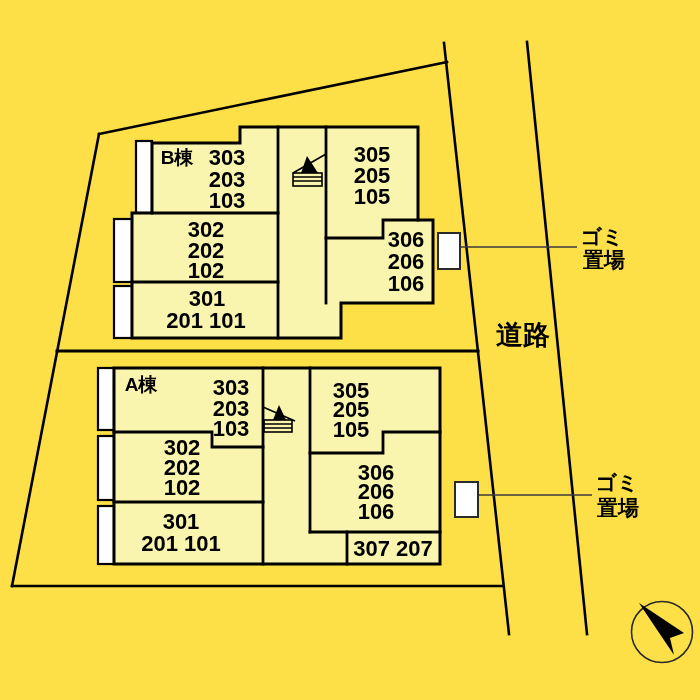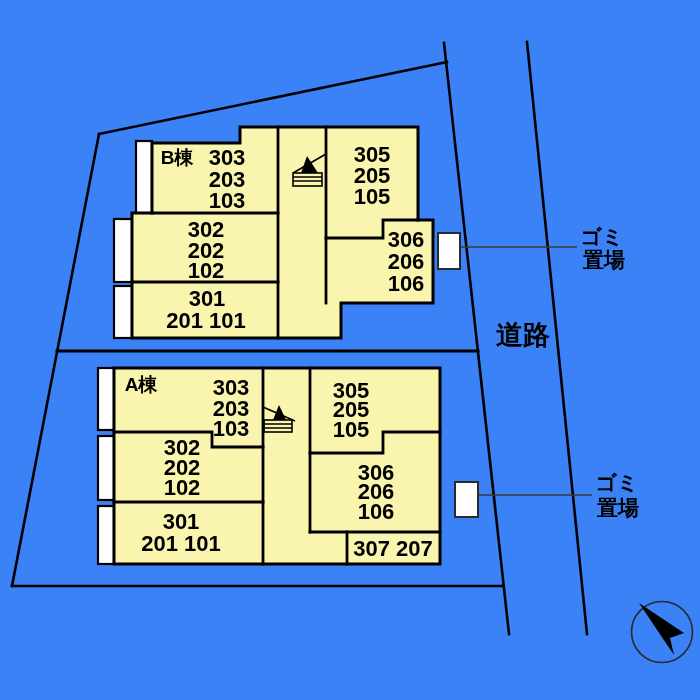--- a/index.html
+++ b/index.html
@@ -1,16 +1,16 @@
 <!DOCTYPE html>
 <html><head>
 <meta charset="utf-8">
 <style>
   html,body{margin:0;padding:0;background:#ffffff;}
-  .stage{position:relative;width:700px;height:700px;background:#3b82f6;overflow:hidden;
+  .stage{position:relative;width:700px;height:700px;background:#fde047;overflow:hidden;
          font-family:"Liberation Sans", sans-serif;}
   svg{display:block;}
   
   .siteline{stroke:#000;stroke-width:2.6;fill:none;stroke-linecap:square;}
   .divider{stroke:#000;stroke-width:3;fill:none;stroke-linecap:square;}
   .bldg{stroke:#000;stroke-width:3;stroke-linejoin:miter;}
   .part{stroke:#000;stroke-width:2.8;fill:none;stroke-linecap:square;}
   .strip{fill:#ffffff;stroke:#000;stroke-width:2.2;}
   .gbox{fill:#ffffff;stroke:#2a2a2a;stroke-width:2;}
   .leader{stroke:#3a3a3a;stroke-width:1.4;fill:none;}

